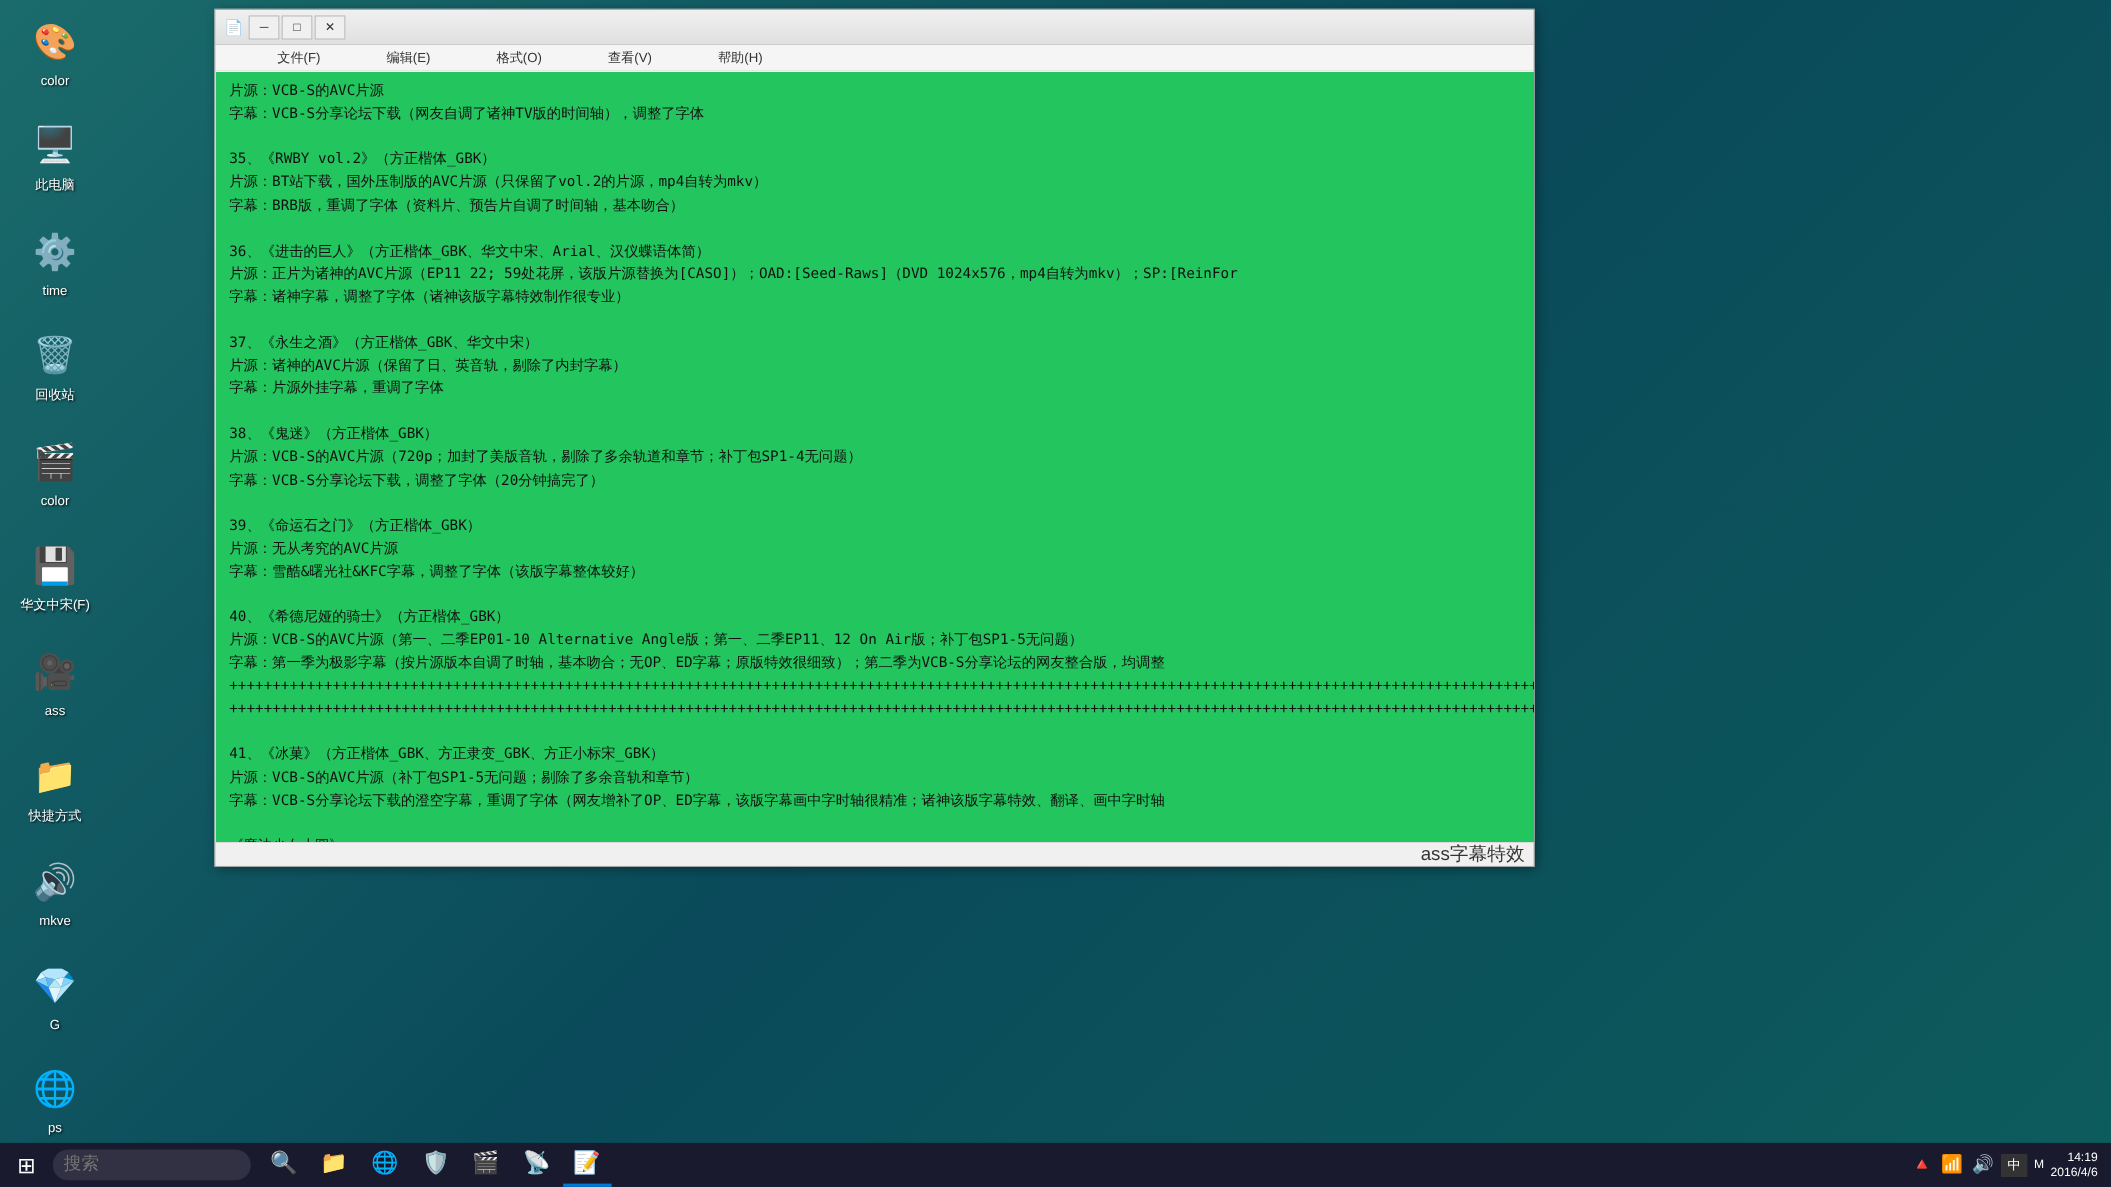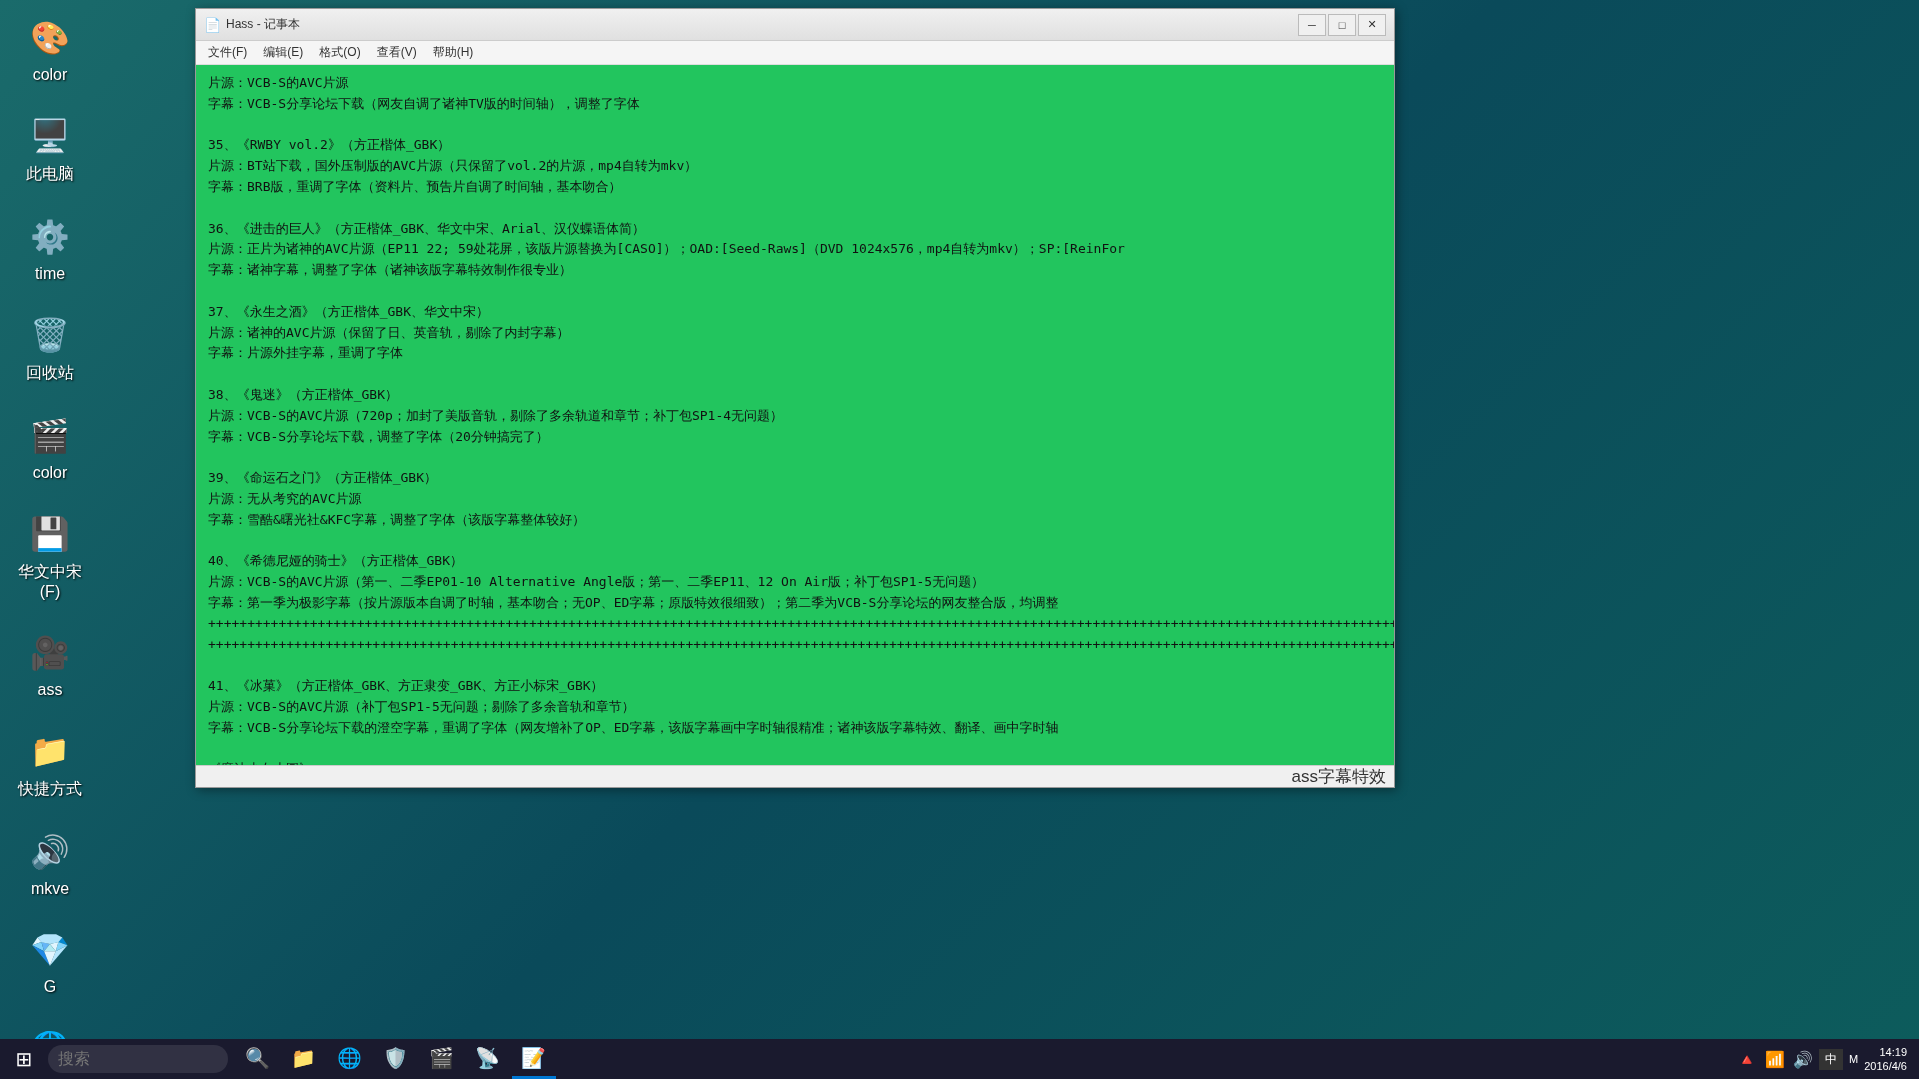--- a/index.html
+++ b/index.html
@@ -43,21 +43,21 @@
       width: 48px;
       height: 48px;
       display: flex;
       align-items: center;
       justify-content: center;
       font-size: 32px;
       margin-bottom: 4px;
     }
 
     .icon-label {
-      font-size: 16px;
+      font-size: 12px;
       color: white;
       text-align: center;
       text-shadow: 1px 1px 2px black;
       word-break: break-all;
     }
 
     
     .notepad-window {
       position: absolute;
       top: 8px;
@@ -123,20 +123,21 @@
     }
 
     .menu-item {
       padding: 12px 8px;
       font-size: 12px;
       color: #333;
       cursor: pointer;
       height: 100%;
       display: flex;
       align-items: center;
+      margin-left: 44px;
     }
 
     .text-area-container {
       flex: 1;
       overflow: hidden;
       position: relative;
       background: #f0f5ec;
     }
 
     .text-content {
@@ -306,21 +307,20 @@
     </div>
     <div class="desktop-icon">
       <div class="icon-img">🌐</div>
       <span class="icon-label">ps</span>
     </div>
   </div>
 
   <div class="notepad-window">
     <div class="title-bar">
       <span class="title-bar-icon">📄</span>
-      <span class="title-bar-text">Hass - 记事本</span>
       <div class="title-bar-controls">
         <button class="title-bar-btn">─</button>
         <button class="title-bar-btn">□</button>
         <button class="title-bar-btn close">✕</button>
       </div>
     </div>
 
     <div class="menu-bar">
       <span class="menu-item">文件(F)</span>
       <span class="menu-item">编辑(E)</span>

